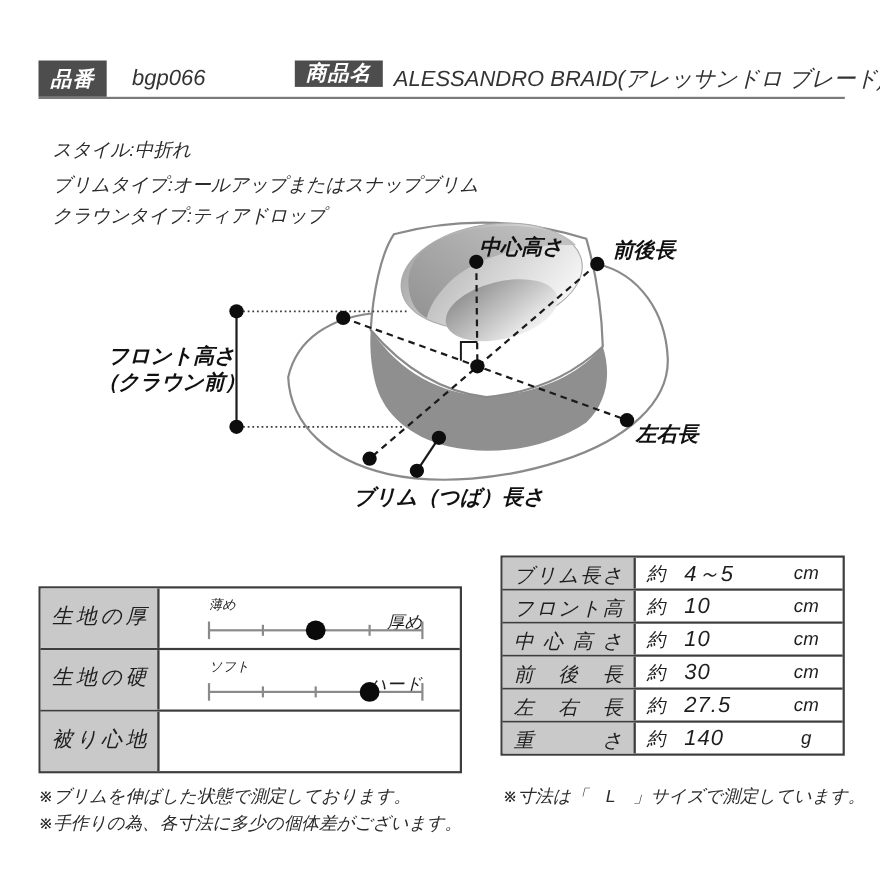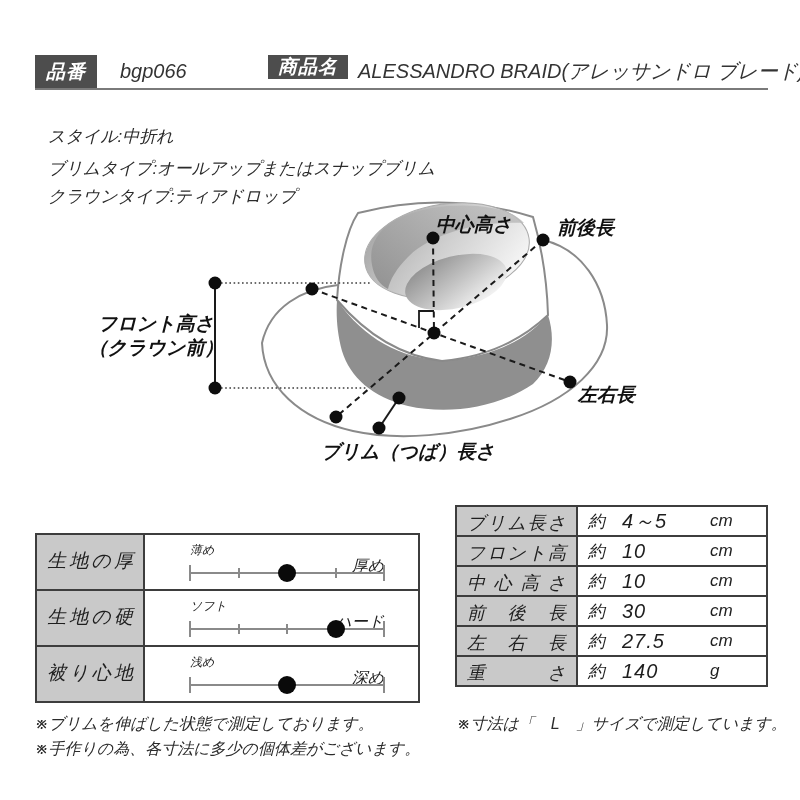--- a/index.html
+++ b/index.html
@@ -39,21 +39,21 @@
   
   #size-table{position:absolute;left:455px;top:505px;width:313px;border:2px solid #3d3d3d;box-sizing:border-box;}
   .zrow{display:flex;height:28px;}
   .zrow + .zrow{border-top:2px solid #3d3d3d;}
   .zlabel{width:121px;background:#c9c9c9;border-right:2px solid #3d3d3d;box-sizing:border-box;
           font-size:18px;line-height:32px;padding:0 10px;text-align:justify;text-align-last:justify;color:#1e1e1e;}
   .zval{flex:1;display:grid;grid-template-columns:34px 1fr 46px;align-items:center;
         font-size:20px;padding:0 10px;box-sizing:border-box;color:#1e1e1e;}
   .zapprox{font-size:17px;}
   .znum{text-align:left;letter-spacing:1px;}
-  .zunit{font-size:17px;}
+  .zunit{text-align:center;font-size:17px;}
 
   
   .note{position:absolute;font-size:16px;color:#2b2b2b;white-space:nowrap;}
   #note-0{left:35px;top:714px;} #note-1{left:35px;top:739px;} #note-2{left:457px;top:714px;}
 </style>
 </head>
 <body>
 
 <div class="canvas">
 
@@ -162,28 +162,20 @@
           <div class="stick end" style="left: 45px;"></div>
           <div class="stick" style="left: 93.5px;"></div>
           <div class="stick" style="left: 142px;"></div>
           <div class="stick" style="left: 190.5px;"></div>
           <div class="stick end" style="left: 239px;"></div>
           <div class="sdot" style="left: 190.5px;"></div>
         </div>
       </div>
       <div class="frow">
         <div class="flabel">被り心地</div>
-        <div class="fslider">
-          <span class="smin">浅め</span>
-          <span class="smax">深め</span>
-          <div class="strack"></div>
-          <div class="stick end" style="left: 45px;"></div>
-          <div class="stick end" style="left: 239px;"></div>
-          <div class="sdot" style="left: 142px;"></div>
-        </div>
       </div>
     </div>
 
   <div id="size-table">
       <div class="zrow">
         <div class="zlabel">ブリム長さ</div>
         <div class="zval">
           <span class="zapprox">約</span>
           <span class="znum">4～5</span>
           <span class="zunit">cm</span>

